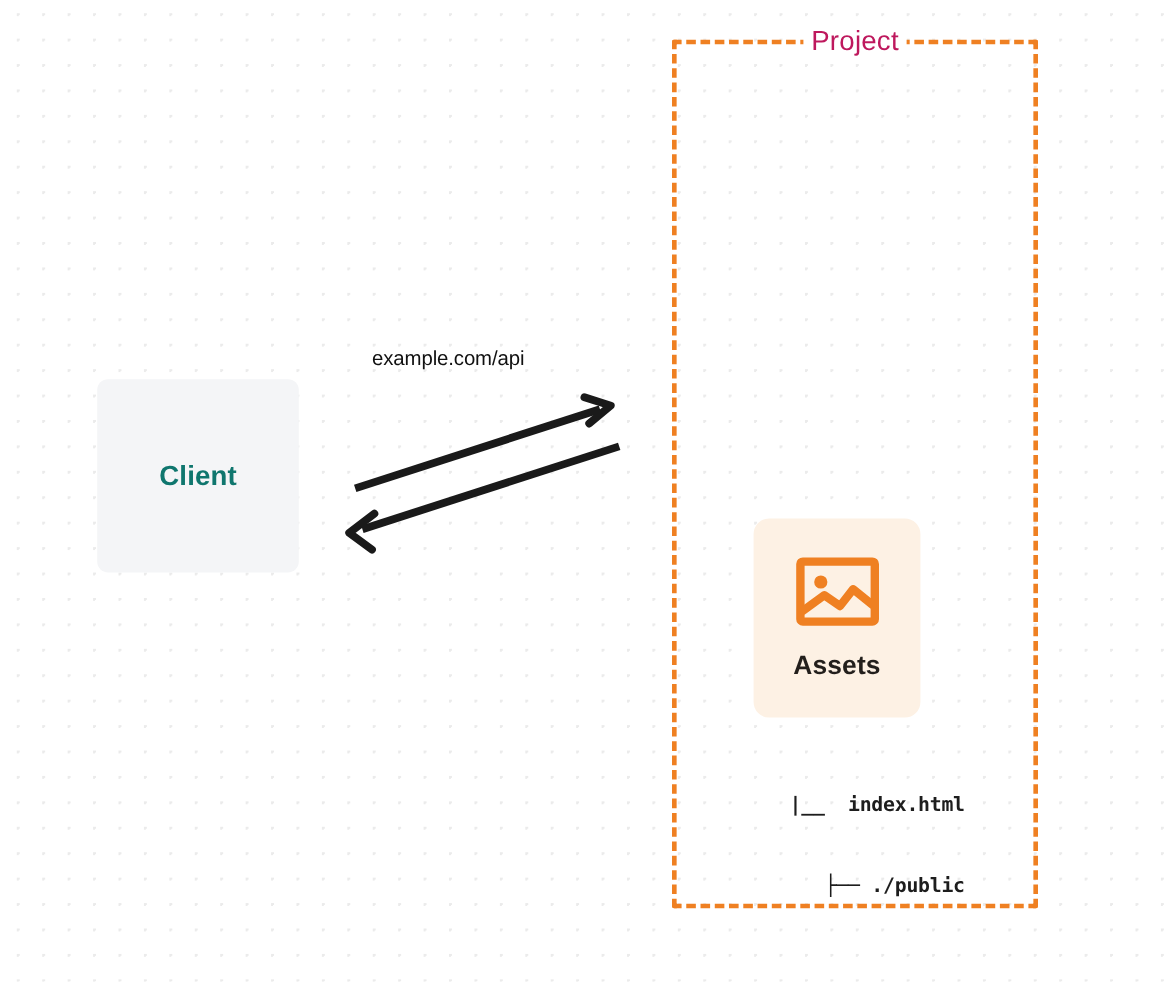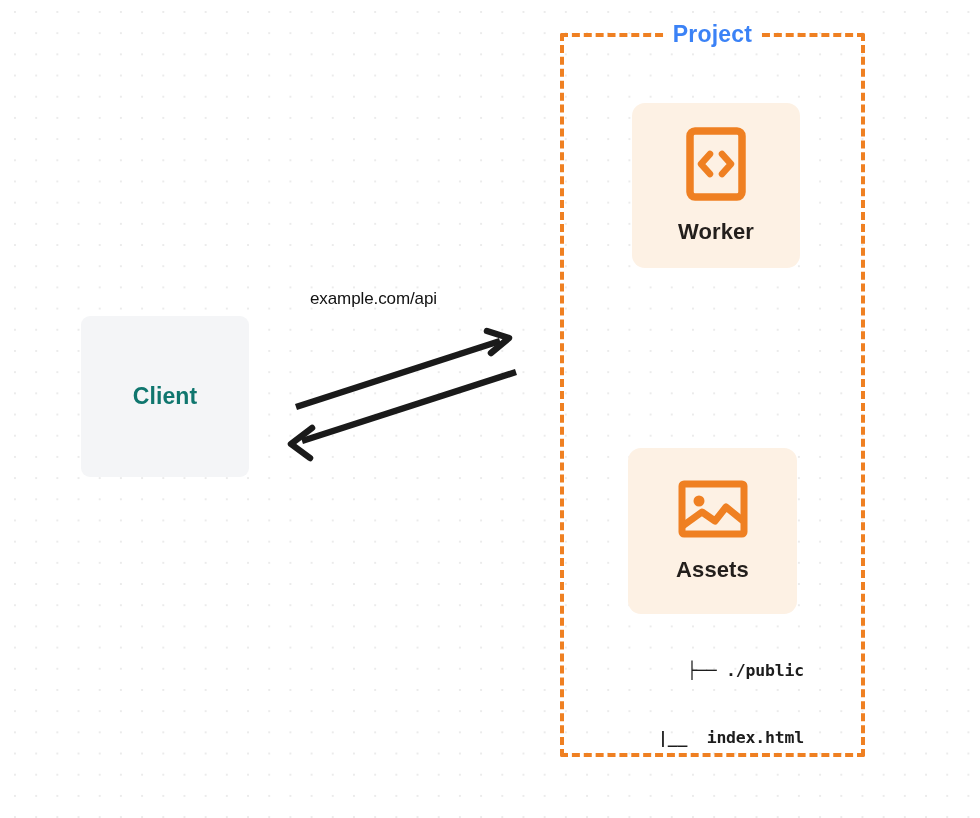--- a/index.html
+++ b/index.html
@@ -57,22 +57,22 @@
     box-sizing: border-box;
   }
   .project-title {
     position: absolute;
     left: 50%;
     top: -16px;
     transform: translateX(-50%);
     background: #ffffff;
     padding: 0 7px;
     font-size: 23px;
-    font-weight: bold;
-    color: #3b82f6;
+    font-weight: normal;
+    color: #be185d;
     white-space: nowrap;
     letter-spacing: 0.2px;
   }
 
   
   .card {
     position: absolute;
     background: #fdf1e4;
     border-radius: 13px;
     display: flex;
@@ -81,22 +81,22 @@
     justify-content: center;
   }
   .card-worker {
     left: 632px;
     top: 103px;
     width: 168px;
     height: 165px;
   }
   .card-assets {
     left: 628px;
-    top: 448px;
-    width: 169px;
+    top: 432px;
+    width: 139px;
     height: 166px;
     text-align: right;
   }
   .card-icon {
     display: block;
     margin-bottom: 14px;
   }
   .card-label {
     font-size: 22px;
     font-weight: bold;
@@ -164,41 +164,31 @@
       <polyline points="312,428 291,444 310,458" fill="none" stroke="#1a1a1a" stroke-width="6.5" stroke-linecap="round" stroke-linejoin="round"></polyline>
     </g>
   </svg>
 
   <span class="edge-label">example.com/api</span>
 
   <div class="project-group">
     <span class="project-title">Project</span>
   </div>
 
-  <div class="card card-worker">
-    <span class="card-icon">
-      <svg width="60" height="74" viewBox="0 0 60 74" xmlns="http://www.w3.org/2000/svg">
-        <rect x="4" y="4" width="52" height="66" rx="5" ry="5" fill="none" stroke="#ef8022" stroke-width="7.5"></rect>
-        <polyline points="24,27 15,37 24,47" fill="none" stroke="#ef8022" stroke-width="6.5" stroke-linecap="round" stroke-linejoin="round"></polyline>
-        <polyline points="36,27 45,37 36,47" fill="none" stroke="#ef8022" stroke-width="6.5" stroke-linecap="round" stroke-linejoin="round"></polyline>
-      </svg>
-    </span>
-    <span class="card-label">Worker</span>
-  </div>
 
   <div class="card card-assets">
     <span class="card-icon">
       <svg width="70" height="60" viewBox="0 0 70 60" xmlns="http://www.w3.org/2000/svg">
         <rect x="4" y="5" width="62" height="50" rx="2" ry="2" fill="none" stroke="#ef8022" stroke-width="7"></rect>
         <circle cx="21" cy="22" r="5.5" fill="#ef8022"></circle>
         <polyline points="6,46 24,33 37,42 48,28 64,41" fill="none" stroke="#ef8022" stroke-width="7" stroke-linecap="round" stroke-linejoin="round"></polyline>
       </svg>
     </span>
     <span class="card-label">Assets</span>
   </div>
 
   <div class="file-tree">
+    <span class="file-tree-line">   |__  index.html</span>
     <span class="file-tree-line">├── ./public</span>
-    <span class="file-tree-line">   |__  index.html</span>
     
   </div>
 
 </div>
 
 </body></html>

